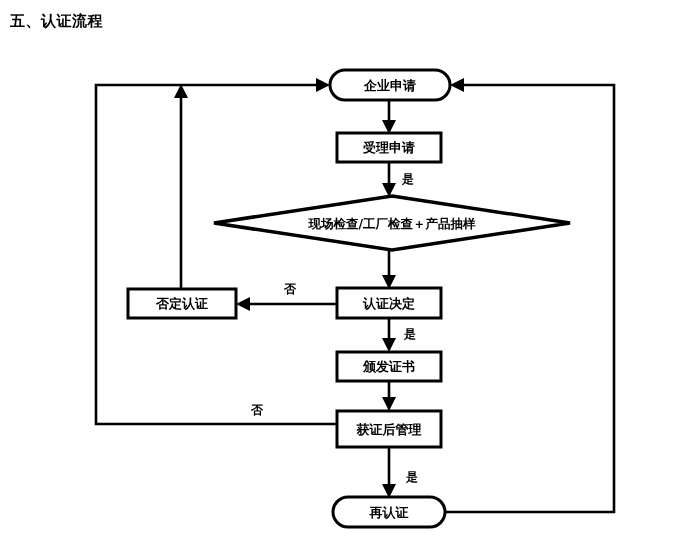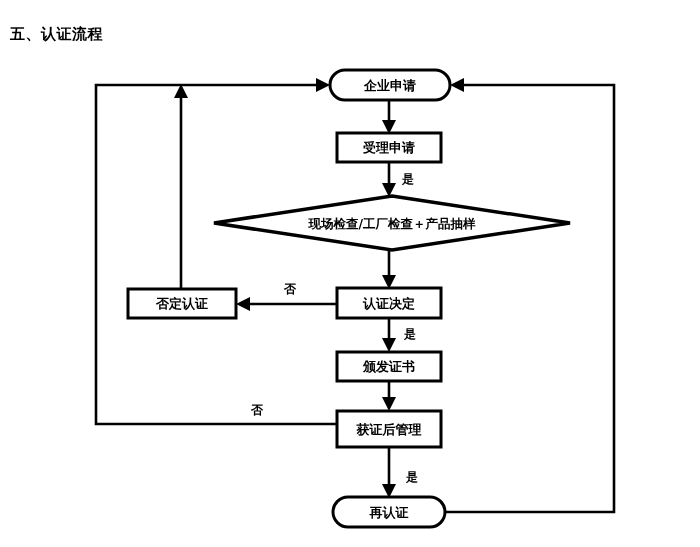--- a/index.html
+++ b/index.html
@@ -12,21 +12,21 @@
     width: 700px;
     height: 547px;
     font-family: "DejaVu Sans", "Liberation Sans", sans-serif;
     color: #000000;
     overflow: hidden;
     position: relative;
   }
   #page-title {
     position: absolute;
     left: 10px;
-    top: 25px;
+    top: 12px;
     font-size: 15px;
     font-weight: bold;
     letter-spacing: 0.5px;
     line-height: 1.2;
     white-space: nowrap;
   }
   #flow-wrap {
     position: absolute;
     left: 0;
     top: 0;

